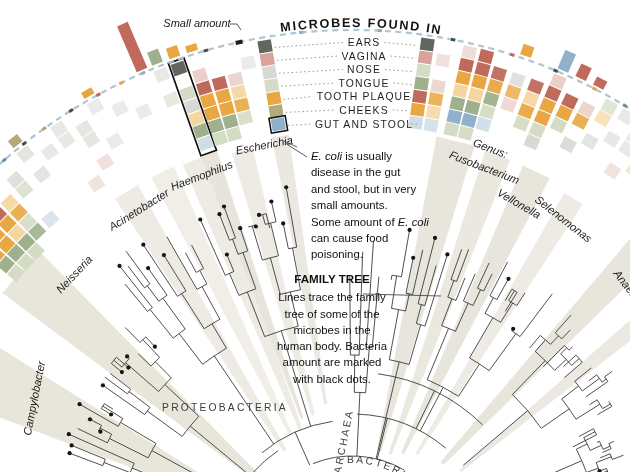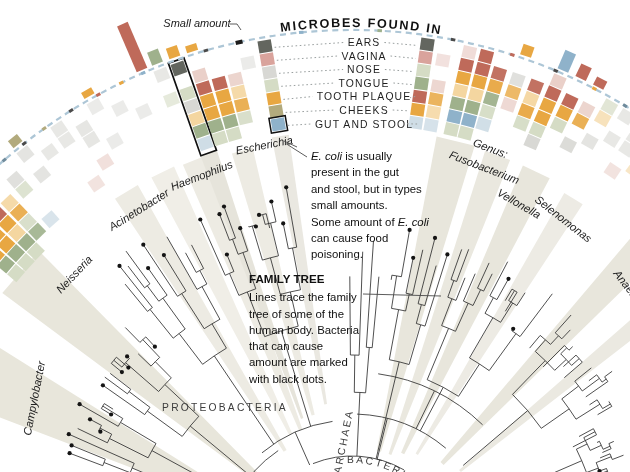--- a/index.html
+++ b/index.html
@@ -7,21 +7,21 @@
          font-family:"Liberation Sans",sans-serif;}
   svg{position:absolute;left:0;top:0;}
   svg text{font-family:"Liberation Sans",sans-serif;}
   .ttl{font-size:12.6px;font-weight:bold;letter-spacing:1.7px;fill:#111;}
   .leg{font-size:10.4px;letter-spacing:1.1px;fill:#1f1f1f;}
   .gen{font-size:11.2px;font-style:italic;fill:#222;}
   .grp{font-size:10.3px;letter-spacing:2.2px;fill:#3d3d3d;}
   .sm{font-size:11px;font-style:italic;fill:#222;}
   .note{position:absolute;color:#101010;}
   #ecoli-note{left:311px;top:148px;width:136px;font-size:11.4px;line-height:16.4px;}
-  #family-note{left:249px;top:271px;width:146px;font-size:11.4px;line-height:16.3px;}
+  #family-note{left:259px;top:271px;width:146px;font-size:11.4px;line-height:16.3px;text-align:center;}
   #family-note .nt{font-weight:bold;font-size:11.6px;margin-bottom:2px;}
   .note i{font-style:italic;} .note b{font-weight:normal;}
 </style>
 </head>
 <body>
 
 <div class="stage">
   <svg id="viz" width="630" height="472" viewBox="0 0 630 472">
       <g>
         <polygon points="244.6,511.0 248.3,503.7 -50.1,316.7 -84.3,385.3" fill="#e8e6db"></polygon>
@@ -635,32 +635,32 @@
       <g stroke="#4a4a4a" fill="none" stroke-width="0.9">
         <polyline points="230,24 237,24 241,30"></polyline>
         <line x1="297" y1="147" x2="284" y2="141"></line>
         <line x1="285" y1="143" x2="307" y2="157"></line>
         <line x1="363" y1="294" x2="441" y2="296"></line>
       </g>
     </svg>
 
   <div class="note" id="ecoli-note">
       <div><i>E. coli</i><span> is usually</span></div>
-      <div><span>present in the </span><b>gut</b></div>
-      <div><span>and </span><b>stool</b><span>, but in types</span></div>
+      <div><span>disease in the </span><b>gut</b></div>
+      <div><span>and </span><b>stool</b><span>, but in very</span></div>
       <div><span>small amounts.</span></div>
       <div><span>Some amount of </span><i>E. coli</i></div>
       <div><span>can cause food</span></div>
       <div><span>poisoning.</span></div>
     </div>
 
   <div class="note" id="family-note">
     <div class="nt">FAMILY TREE</div>
     <div id="ft-lines">
         <div>Lines trace the family</div>
         <div>tree of some of the</div>
+        <div>microbes in the</div>
         <div>human body. Bacteria</div>
-        <div>that can cause</div>
         <div>amount are marked</div>
         <div>with black dots.</div>
       </div>
   </div>
 </div>
 
 </body></html>

